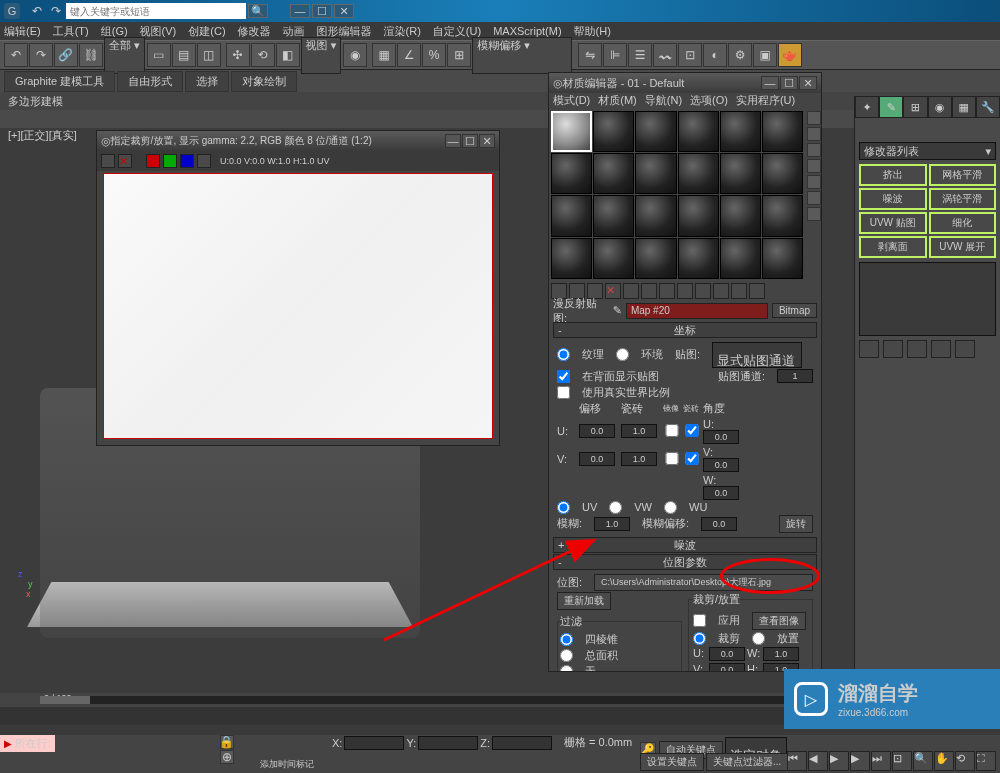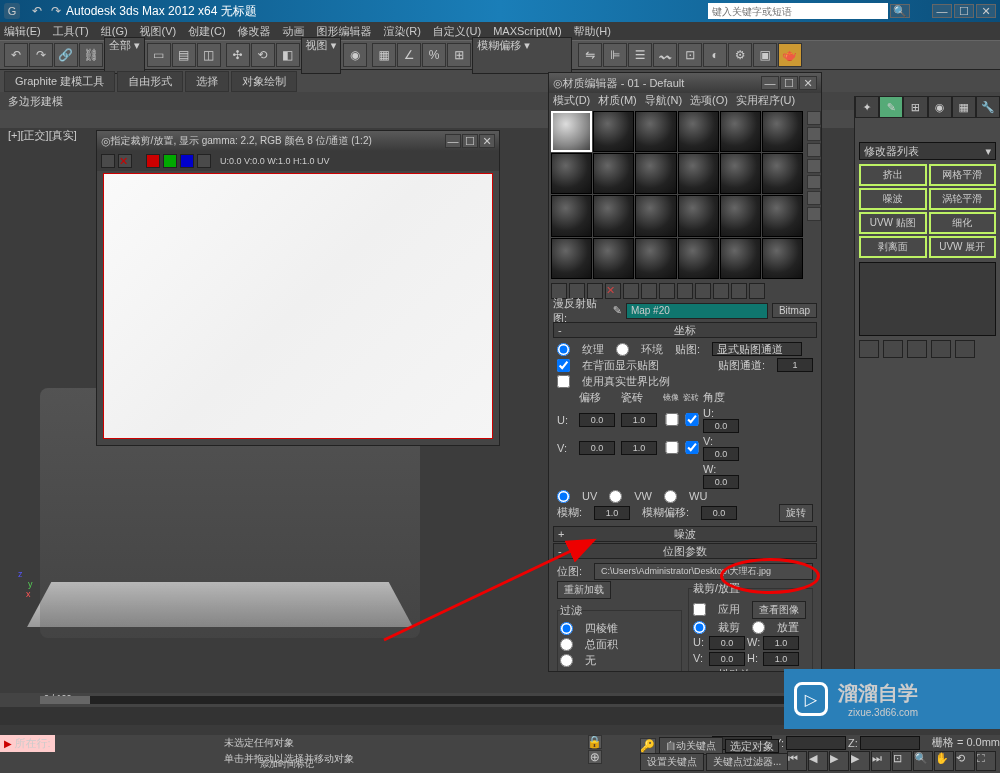--- a/index.html
+++ b/index.html
@@ -48,27 +48,27 @@
 .matedit .tbar { height:20px; background:linear-gradient(#5a5a5a,#3a3a3a); display:flex; align-items:center; padding:0 4px; }
 .matedit .tbar .title { flex:1; font-size:11px; }
 .matedit .tbar .wbtn { width:18px; height:14px; background:#555; border:1px solid #333; margin-left:1px; text-align:center; }
 .matedit .menubar2 { height:16px; background:#444; display:flex; padding:0 4px; gap:8px; font-size:10px; }
 .matedit .slots { padding:2px; display:grid; grid-template-columns:repeat(6,1fr); gap:1px; }
 .slot { aspect-ratio:1; background:radial-gradient(circle at 35% 30%,#666,#222 60%,#111); border:1px solid #000; }
 .slot.sel { border:2px solid #fff; background:radial-gradient(circle at 35% 30%,#ddd,#888 60%,#444); }
 .matedit .mattools { height:20px; background:#444; display:flex; align-items:center; padding:0 2px; gap:2px; }
 .matedit .mattools div { width:16px; height:16px; background:#4a4a4a; border:1px solid #222; }
 .matedit .namerow { height:20px; display:flex; align-items:center; padding:0 4px; gap:4px; }
-.matedit .namerow input { flex:1; background:#0f766e; border:1px solid #222; height:16px; color:#ccc; padding:0 4px; font-size:10px; }
+.matedit .namerow input { flex:1; background:#7f1d1d; border:1px solid #222; height:16px; color:#ccc; padding:0 4px; font-size:10px; }
 .rollout-hdr { height:16px; background:#3f3f3f; border:1px solid #222; text-align:center; line-height:14px; font-size:10px; margin:1px 4px; position:relative; }
 .rollout-hdr .pm { position:absolute; left:4px; }
 .rollout-body { padding:2px 8px; font-size:10px; }
 .rollout-body label { display:flex; align-items:center; gap:12px; margin:1px 0; }
 .spin { display:inline-block; width:36px; height:14px; background:#333; border:1px solid #111; text-align:center; line-height:12px; font-size:9px; }
-.dd { display:inline-block; background:#3a3a3a; border:1px solid #111; padding:0 4px; height:14px; line-height:12px; font-size:11px; }
+.dd { display:inline-block; background:#3a3a3a; border:1px solid #111; padding:12px 4px; height:14px; line-height:12px; font-size:13px; }
 .btn { display:inline-block; background:#4a4a4a; border:1px solid #222; padding:1px 6px; font-size:10px; }
 
 
 .cmdpanel { position:absolute; right:0; top:96px; width:146px; bottom:80px; background:#4a4a4a; border-left:1px solid #222; }
 .cmdpanel .tabs { height:22px; display:flex; }
 .cmdpanel .tabs div { flex:1; background:#444; border:1px solid #222; display:flex; align-items:center; justify-content:center; }
 .cmdpanel .dd2 { margin:4px; background:#3a3a3a; border:1px solid #111; height:18px; padding:0 4px; display:flex; align-items:center; justify-content:space-between; }
 .modrow { display:flex; margin:0 4px 2px; gap:2px; }
 .modrow .mb { flex:1; background:#484848; border:2px solid #bef264; text-align:center; padding:2px 0; font-size:10px; }
 .stack { margin:4px; height:74px; background:#3a3a3a; border:1px solid #111; }
@@ -92,37 +92,36 @@
 .statusbar .rbtns { position:absolute; right:4px; bottom:2px; display:flex; gap:1px; }
 .statusbar .rbtns div { width:20px; height:20px; background:#4a4a4a; border:1px solid #222; }
 
 
 .arrow { position:absolute; pointer-events:none; }
 .red-ellipse { position:absolute; border:3px solid #e00; border-radius:50%; pointer-events:none; }
 
 
 .watermark { position:absolute; right:0; bottom:44px; width:216px; height:60px; background:#2a7fb8; display:flex; align-items:center; padding:0 10px; gap:10px; }
 .watermark .play { width:34px; height:34px; border:3px solid #fff; border-radius:8px; display:flex; align-items:center; justify-content:center; color:#fff; font-size:16px; }
-.watermark .txt { color:#fff;text-align:right; }
+.watermark .txt { color:#fff; }
 .watermark .txt .big { font-size:20px; font-weight:bold; }
 .watermark .txt .sm { font-size:10px; }
 
 .axiswidget { position:absolute; left:8px; bottom:94px; width:30px; height:30px; }
 .axiswidget .z { position:absolute; left:10px; top:0; color:#55f; font-size:9px; }
 .axiswidget .y { position:absolute; left:20px; top:10px; color:#5c5; font-size:9px; }
 .axiswidget .x { position:absolute; left:18px; top:20px; color:#f55; font-size:9px; }
 </style>
 </head>
 <body>
 
 <div class="titlebar">
   <div class="logo">G</div>
   <span class="tb-btn" style="width:18px;height:16px;background:transparent;border:none">↶</span>
   <span class="tb-btn" style="width:18px;height:16px;background:transparent;border:none">↷</span>
-  <div class="title">Autodesk 3ds Max 2012 x64   无标题</div>
   <input class="search" placeholder="键入关键字或短语" style="">
   <div class="tbtn">🔍</div>
   <div style="width:20px"></div>
   <div class="tbtn">—</div>
   <div class="tbtn">☐</div>
   <div class="tbtn">✕</div>
 </div>
 
 <div class="menubar">
   <span>编辑(E)</span>
@@ -460,24 +459,20 @@
         <div class="thumb"></div>
       </div>
   </div>
   <div class="ruler"></div>
 </div>
 
 <div class="statusbar">
   <div class="promptarea">
     <div><span class="pink">▶ <span>所在行:</span></span></div>
   </div>
-  <div style="flex:1">
-    <div class="st">未选定任何对象</div>
-    <div class="st">单击并拖动以选择并移动对象</div>
-  </div>
   <div style="width:32px;display:flex;flex-direction:column;gap:1px">
     <div class="tb-btn" style="width:14px;height:14px">🔒</div>
     <div class="tb-btn" style="width:14px;height:14px">⊕</div>
   </div>
   <div class="coords">
     <span>X:</span>
       <input class="fld" style="">
     <span>Y:</span>
       <input class="fld" style="">
     <span>Z:</span>

